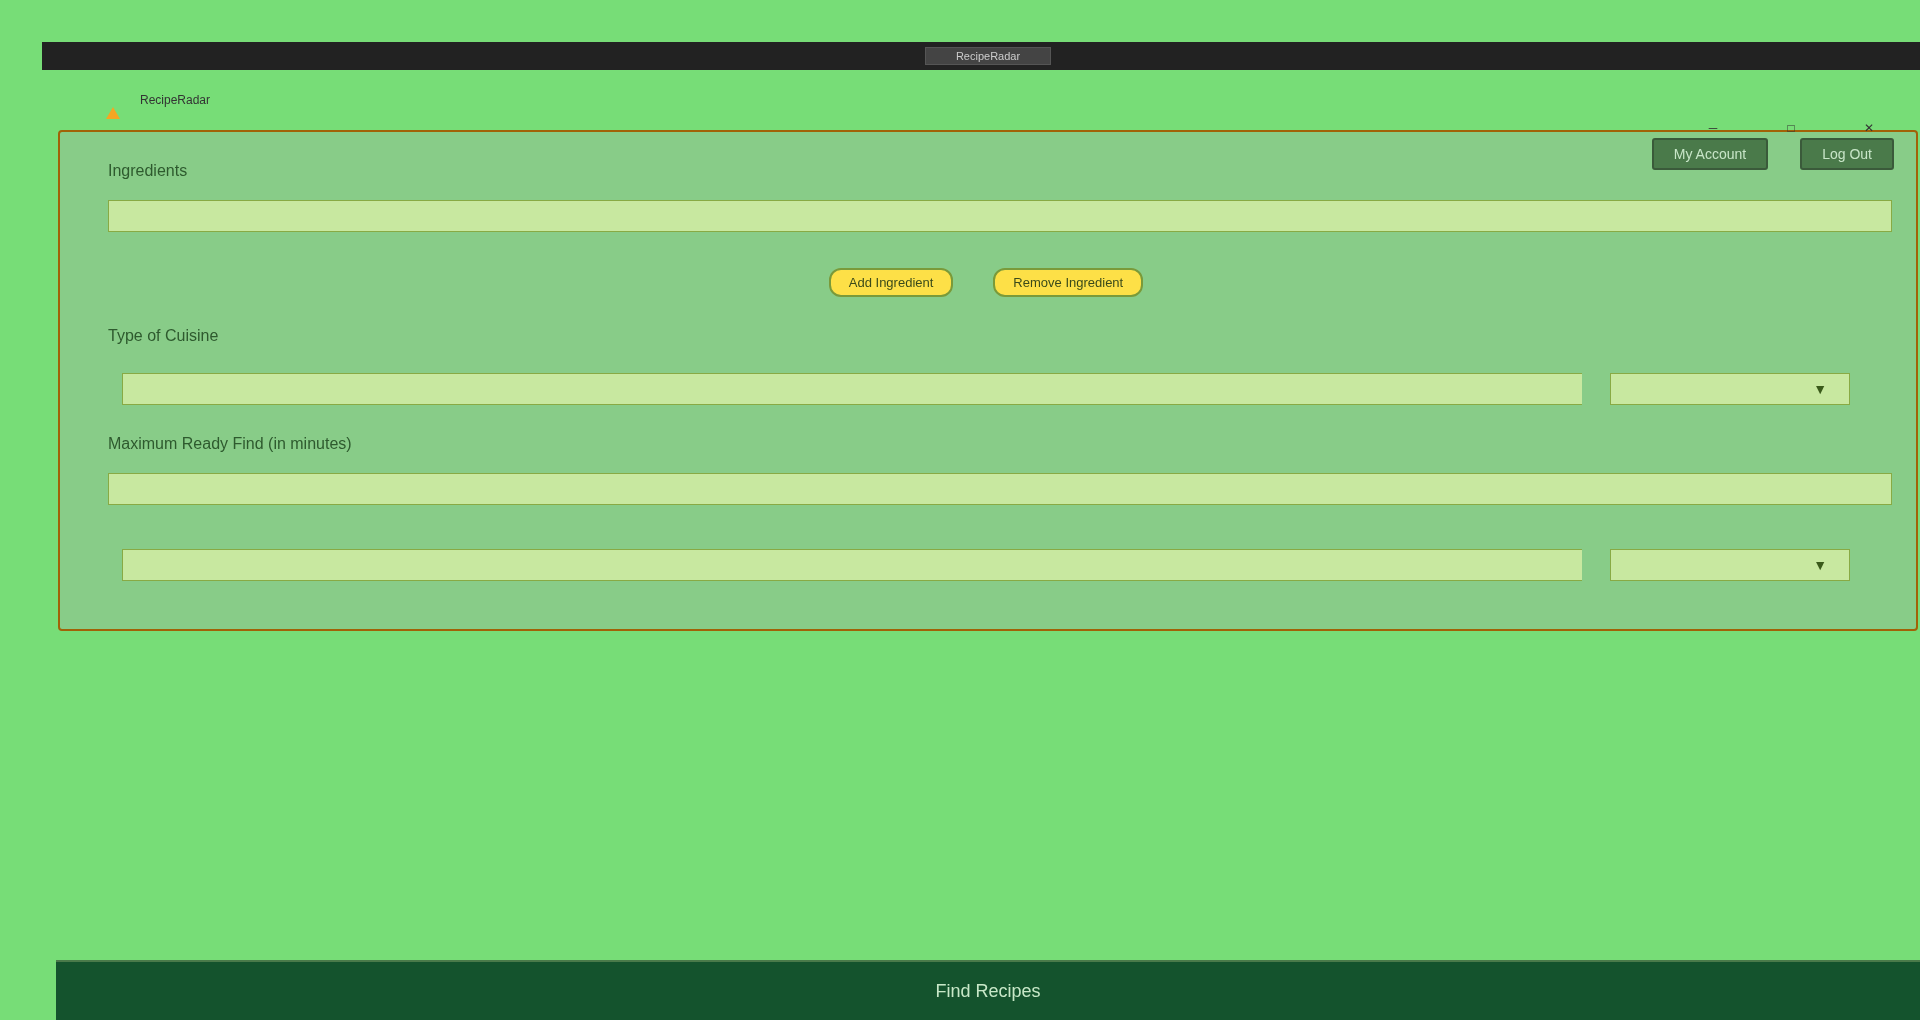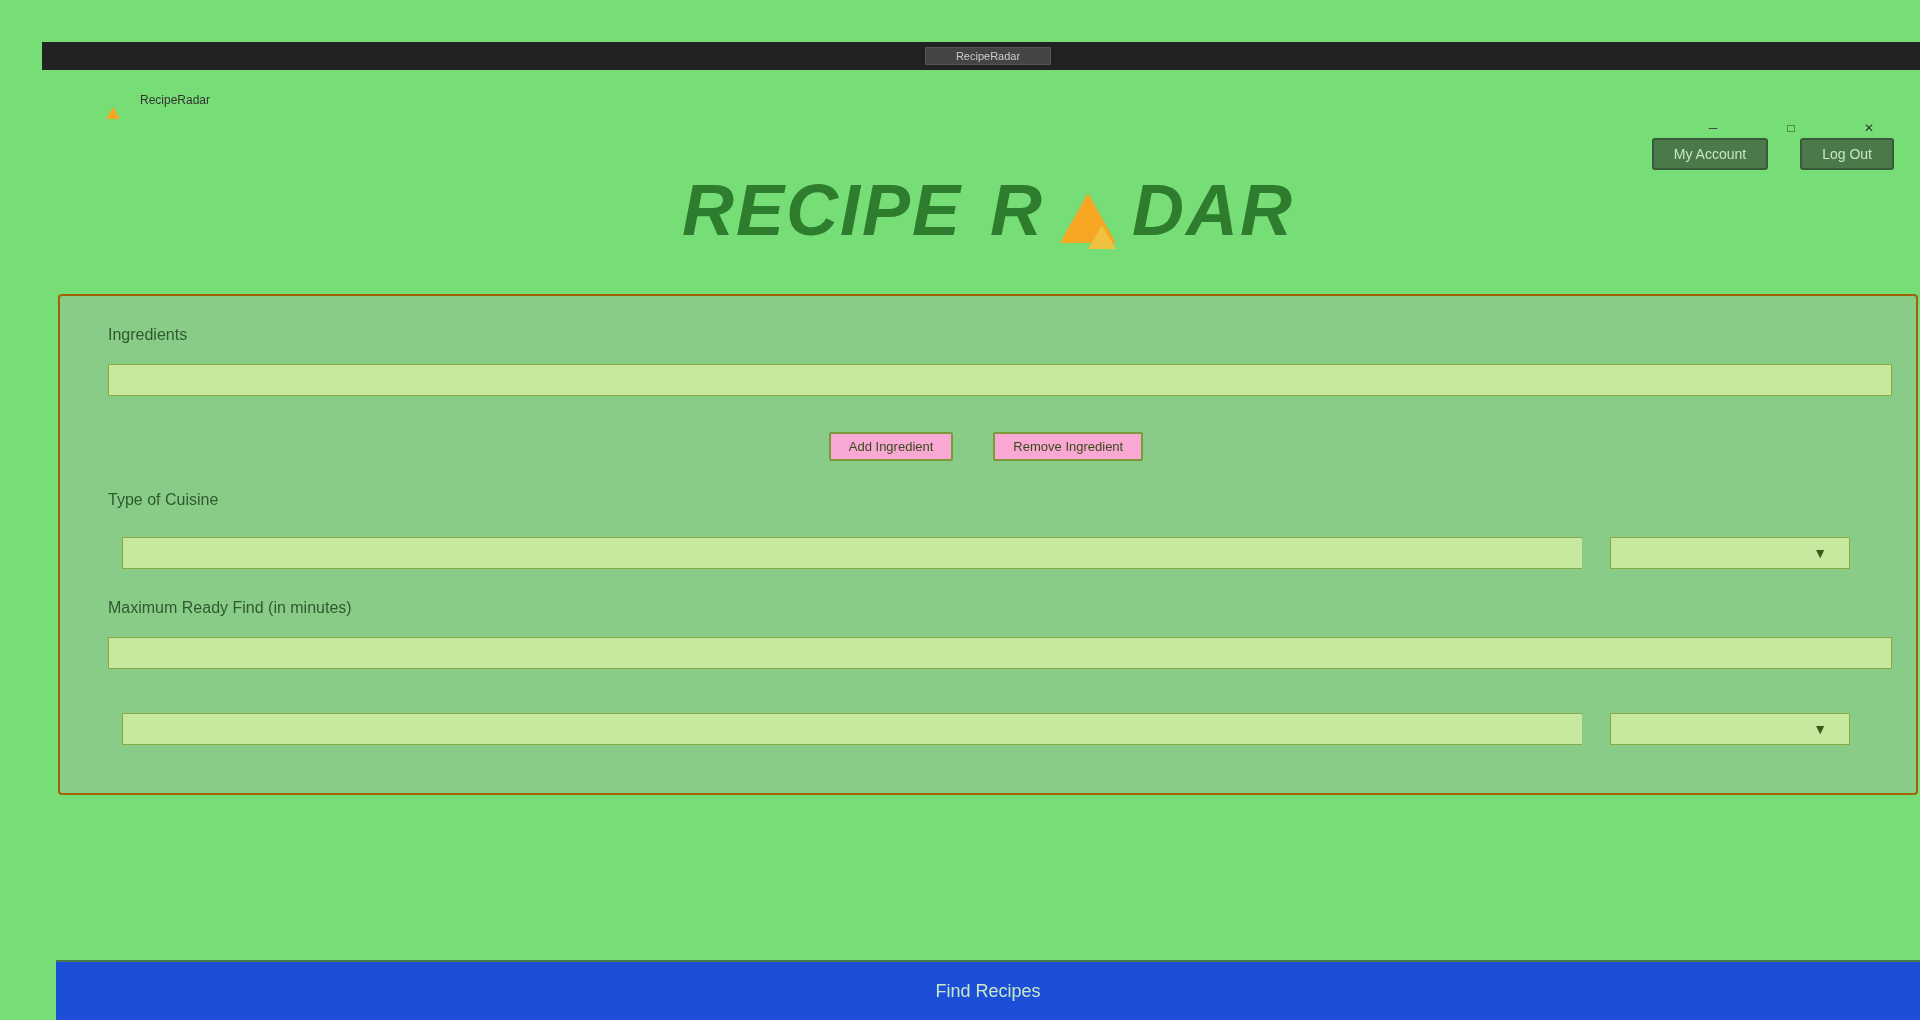--- a/index.html
+++ b/index.html
@@ -135,27 +135,27 @@
 
     .ingredient-buttons {
       display: flex;
       justify-content: center;
       gap: 12px;
       margin-top: 8px;
       margin-bottom: 16px;
     }
 
     .ingredient-btn {
-      background-color: #f9a8d4;
+      background-color: #fde047;
       border: 2px solid #7a9a3a;
       padding: 5px 18px;
       font-size: 13px;
       cursor: pointer;
       color: #3a4a1a;
-      border-radius: 2px;
+      border-radius: 12px;
     }
 
     
     .cuisine-row {
       display: flex;
       gap: 0;
       margin-bottom: 16px;
     }
 
     .cuisine-input {
@@ -230,21 +230,21 @@
       padding-right: 8px;
     }
 
     
     .find-bar {
       position: absolute;
       bottom: 0;
       left: 0;
       right: 0;
       height: 60px;
-      background-color: #1d4ed8;
+      background-color: #14532d;
       display: flex;
       align-items: center;
       justify-content: center;
       cursor: pointer;
       border-top: 2px solid #4a7a4a;
     }
 
     .find-bar-text {
       font-size: 18px;
       color: #c8e8c8;
@@ -341,25 +341,20 @@
       <button class="title-bar-btn">□</button>
       <button class="title-bar-btn close">✕</button>
     </div>
   </div>
 
   <div class="top-buttons">
     <button class="top-btn">My Account</button>
     <button class="top-btn">Log Out</button>
   </div>
 
-  <div class="logo-area">
-    <div class="logo-text">
-      <span class="logo-recipe">RECIPE</span><span class="logo-r2">R</span><span class="logo-triangle"><span class="logo-inner-triangle"></span></span><span class="logo-adar">DAR</span>
-    </div>
-  </div>
 
   <div class="main-panel">
 
     <div>
       <div class="section-label">Ingredients</div>
       <input class="ingredient-input" type="text" placeholder="" style="">
       <div class="ingredient-buttons">
         <button class="ingredient-btn">Add Ingredient</button>
         <button class="ingredient-btn">Remove Ingredient</button>
       </div>

